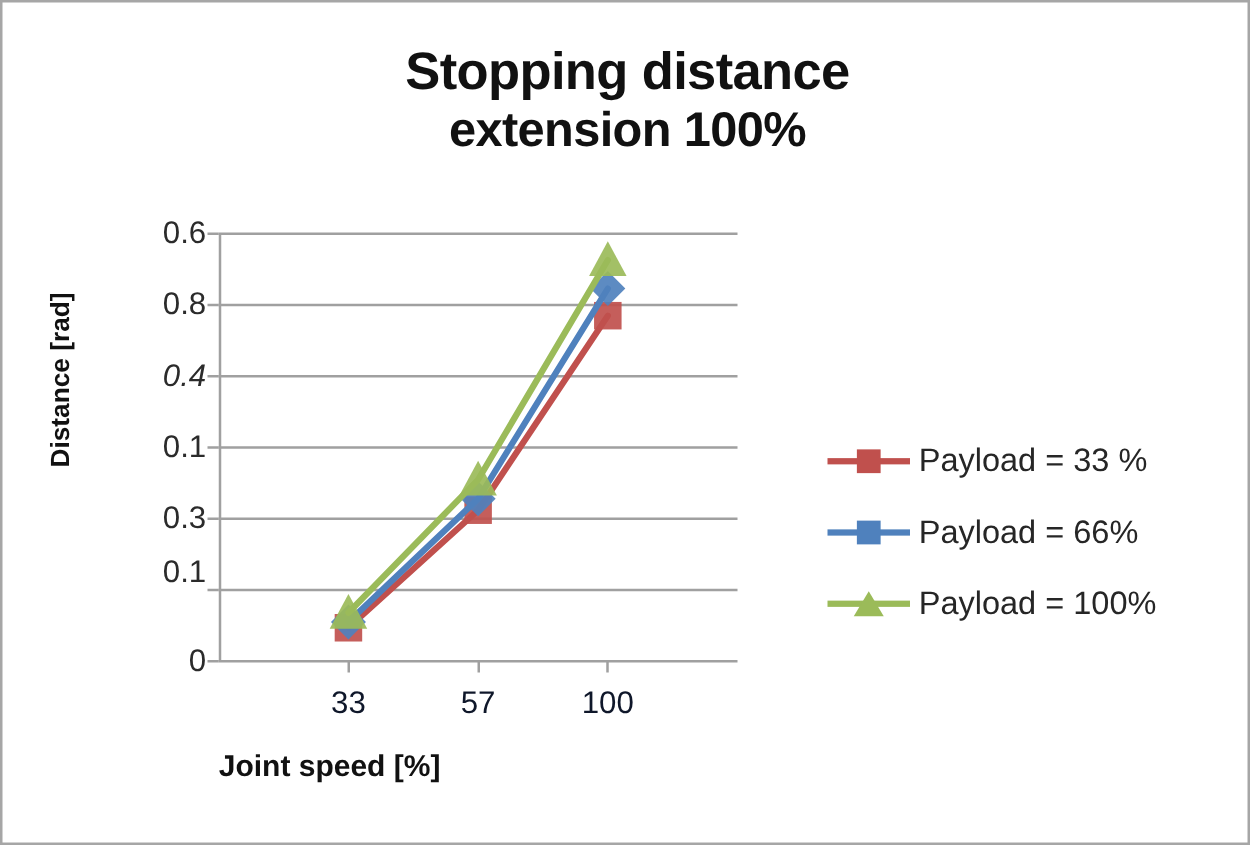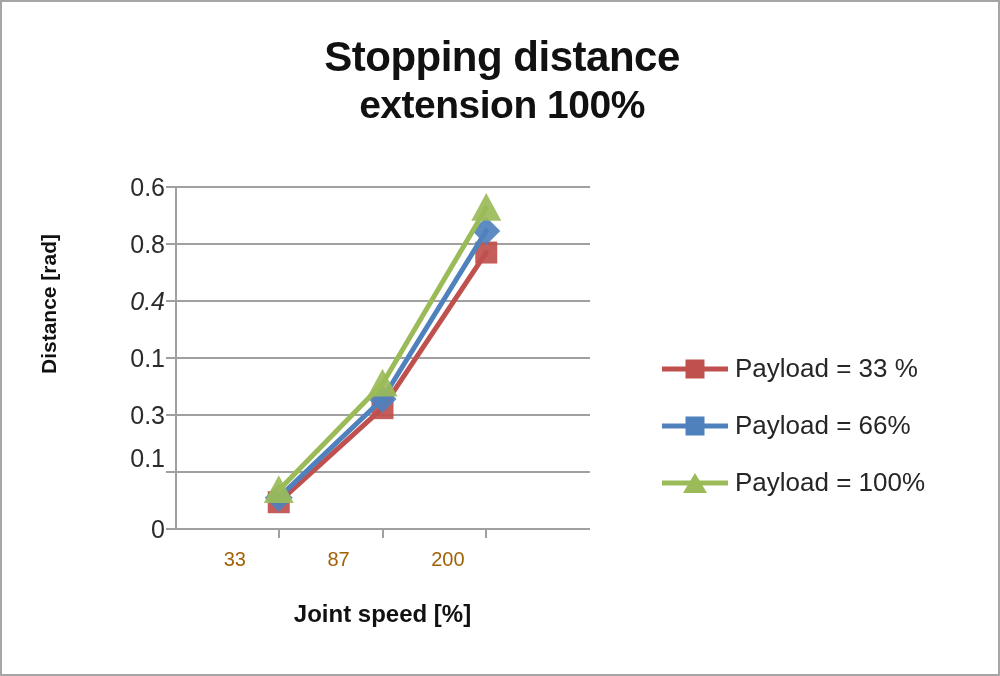--- a/index.html
+++ b/index.html
@@ -47,21 +47,20 @@
     font-weight: bold;
     font-size: 21px;
     color: #111111;
     white-space: nowrap;
   }
   #x-axis-title {
     position: absolute;
     left: 173px;
     top: 598px;
     width: 415px;
-    text-align: center;
     font-weight: bold;
     font-size: 24px;
     color: #111111;
   }
 
   
   #plot-area {
     position: absolute;
     left: 173px;
     top: 185px;
@@ -111,23 +110,23 @@
   #y-tick-labels {
     position: absolute;
     left: 85px;
     top: 185px;
     width: 78px;
     height: 342px;
   }
   .xlabel {
     position: absolute;
     width: 110px;
-    text-align: left;
-    font-size: 20px;
-    color: #a16207;
+    text-align: center;
+    font-size: 25px;
+    color: #0f172a;
     transform: translateX(-50%);
   }
   #x-tick-labels {
     position: absolute;
     left: 173px;
     top: 546px;
     width: 415px;
     height: 36px;
   }
 
@@ -204,22 +203,22 @@
       <div class="ylabel" style="top: 342px;">0</div>
       <div class="ylabel" style="top: 271px;">0.1</div>
       <div class="ylabel" style="top: 228px;">0.3</div>
       <div class="ylabel" style="top: 171px;">0.1</div>
       <div class="ylabel" style="top: 114px; font-style: italic;">0.4</div>
       <div class="ylabel" style="top: 57px;">0.8</div>
       <div class="ylabel" style="top: 0px;">0.6</div>
     </div>
   <div id="x-tick-labels">
       <div class="xlabel" style="left: 103.75px;">33</div>
-      <div class="xlabel" style="left: 207.5px;">87</div>
-      <div class="xlabel" style="left: 311.25px;">200</div>
+      <div class="xlabel" style="left: 207.5px;">57</div>
+      <div class="xlabel" style="left: 311.25px;">100</div>
     </div>
 
   <div id="plot-area">
     <div id="y-axis-line"></div>
     <div id="gridlines">
         <div class="gridline" style="top: 341px;"></div>
         <div class="tickmark" style="top: 341px;"></div>
         <div class="gridline" style="top: 284px;"></div>
         <div class="tickmark" style="top: 284px;"></div>
         <div class="gridline" style="top: 227px;"></div>

